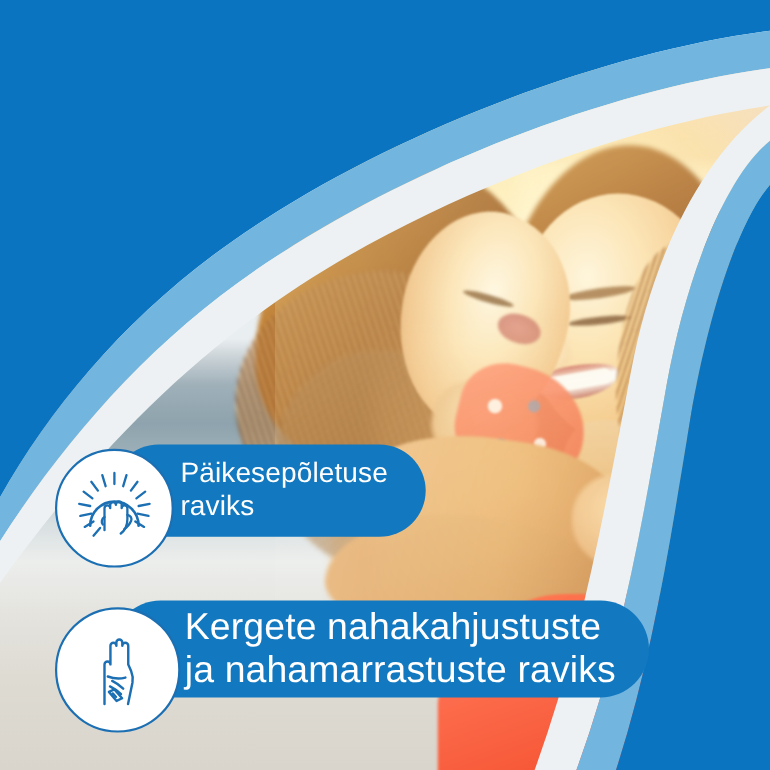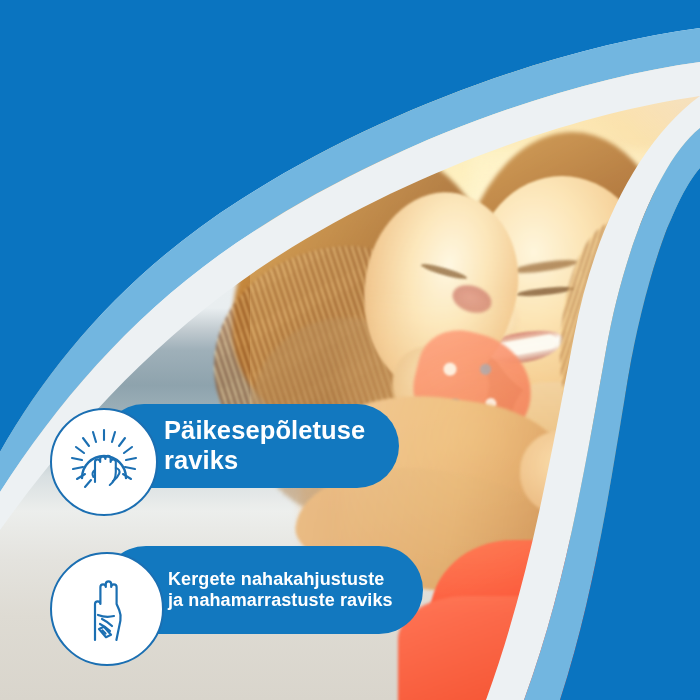--- a/index.html
+++ b/index.html
@@ -222,21 +222,21 @@
 
   
   .badges{position:absolute;left:0;top:0;width:700px;height:700px;}
   .badge{position:absolute;display:flex;align-items:center;}
   .badge-pill{
     background:#1278bf;color:#ffffff;
     display:flex;align-items:center;
     box-sizing:border-box;
   }
   .badge-text{
-    font-weight:bold;color:#ffffff;
+    font-weight:normal;color:#ffffff;
     line-height:1.16;letter-spacing:.1px;
     white-space:pre-line;
   }
   .badge-disc{
     position:absolute;border-radius:50%;
     background:#ffffff;border:2px solid #1b6fb2;
     display:flex;align-items:center;justify-content:center;
     z-index:3;
   }
 
@@ -246,21 +246,21 @@
     padding:0 34px 0 62px;
   }
   #badge-sunburn .badge-text{font-size:25.5px;}
   #badge-sunburn .badge-disc{left:0;top:4px;width:104px;height:104px;}
 
   #badge-abrasion{left:50px;top:546px;}
   #badge-abrasion .badge-pill{
     margin-left:52px;height:88px;border-radius:44px;
     padding:0 30px 0 66px;
   }
-  #badge-abrasion .badge-text{font-size:18px;}
+  #badge-abrasion .badge-text{font-size:34px;}
   #badge-abrasion .badge-disc{left:0;top:6px;width:110px;height:110px;}
 
   .icon-svg{display:block;}
 </style>
 </head>
 <body>
 
 <div class="poster">
 
   <div class="photo">

